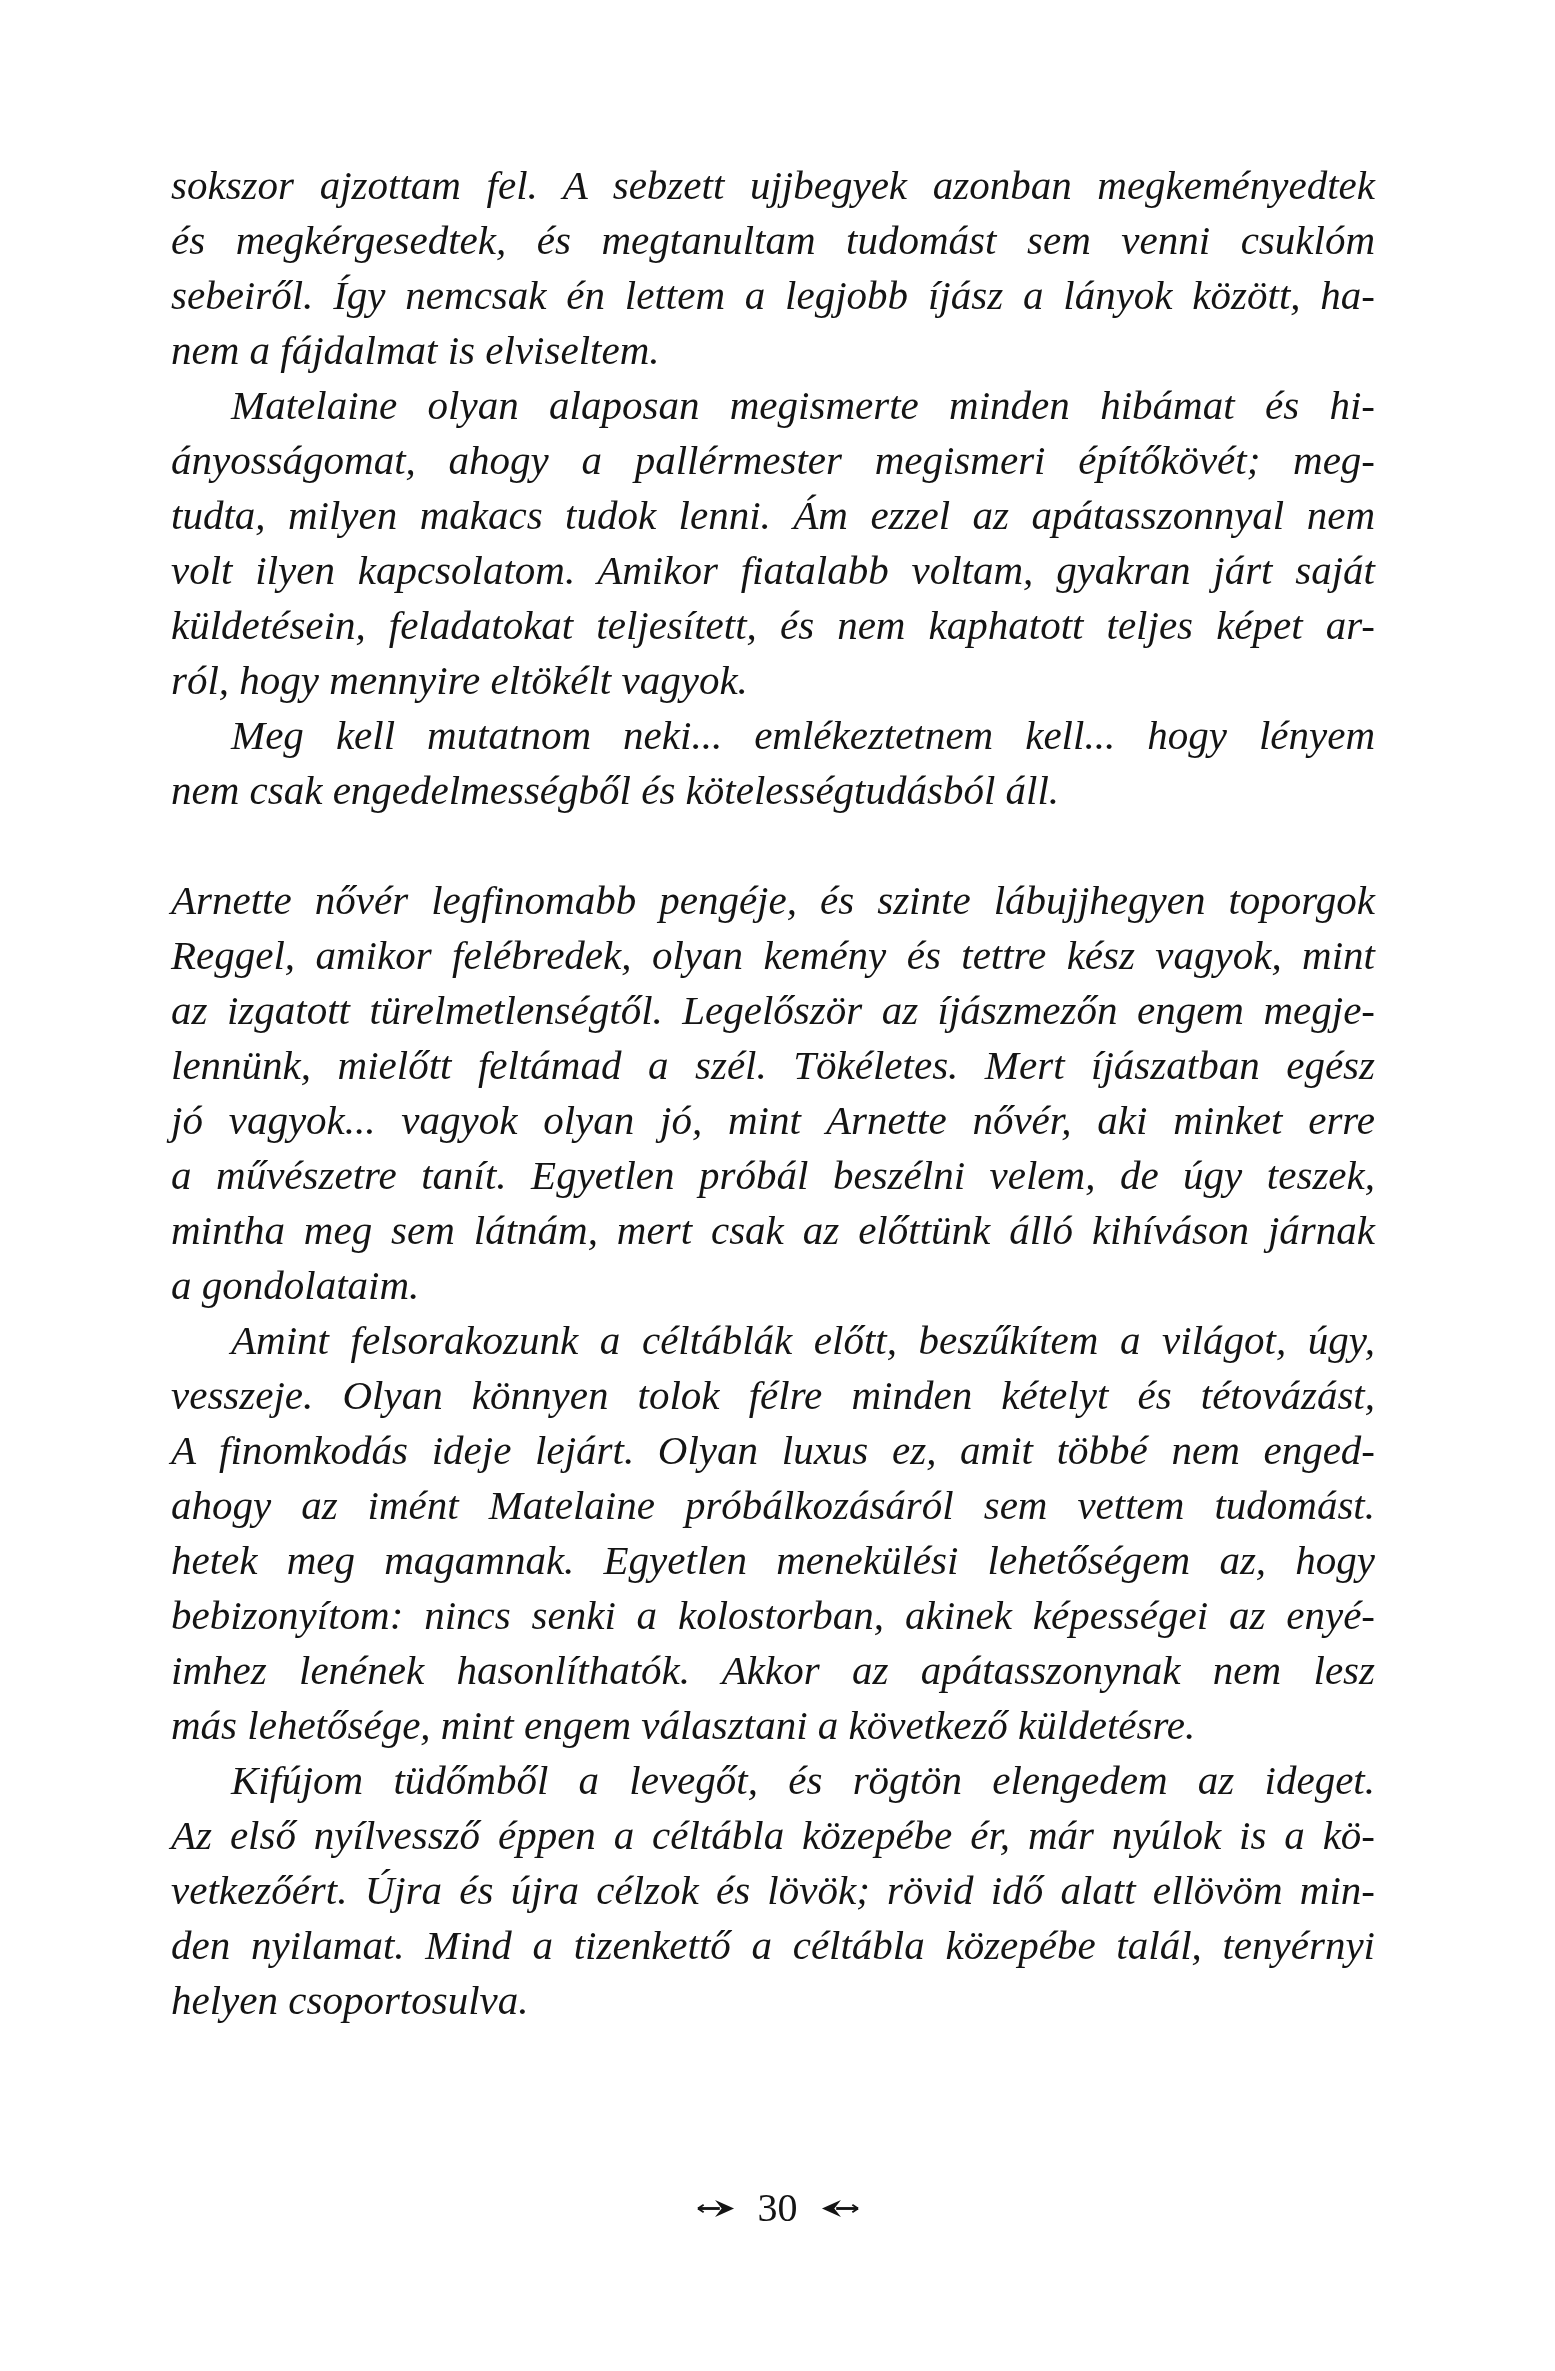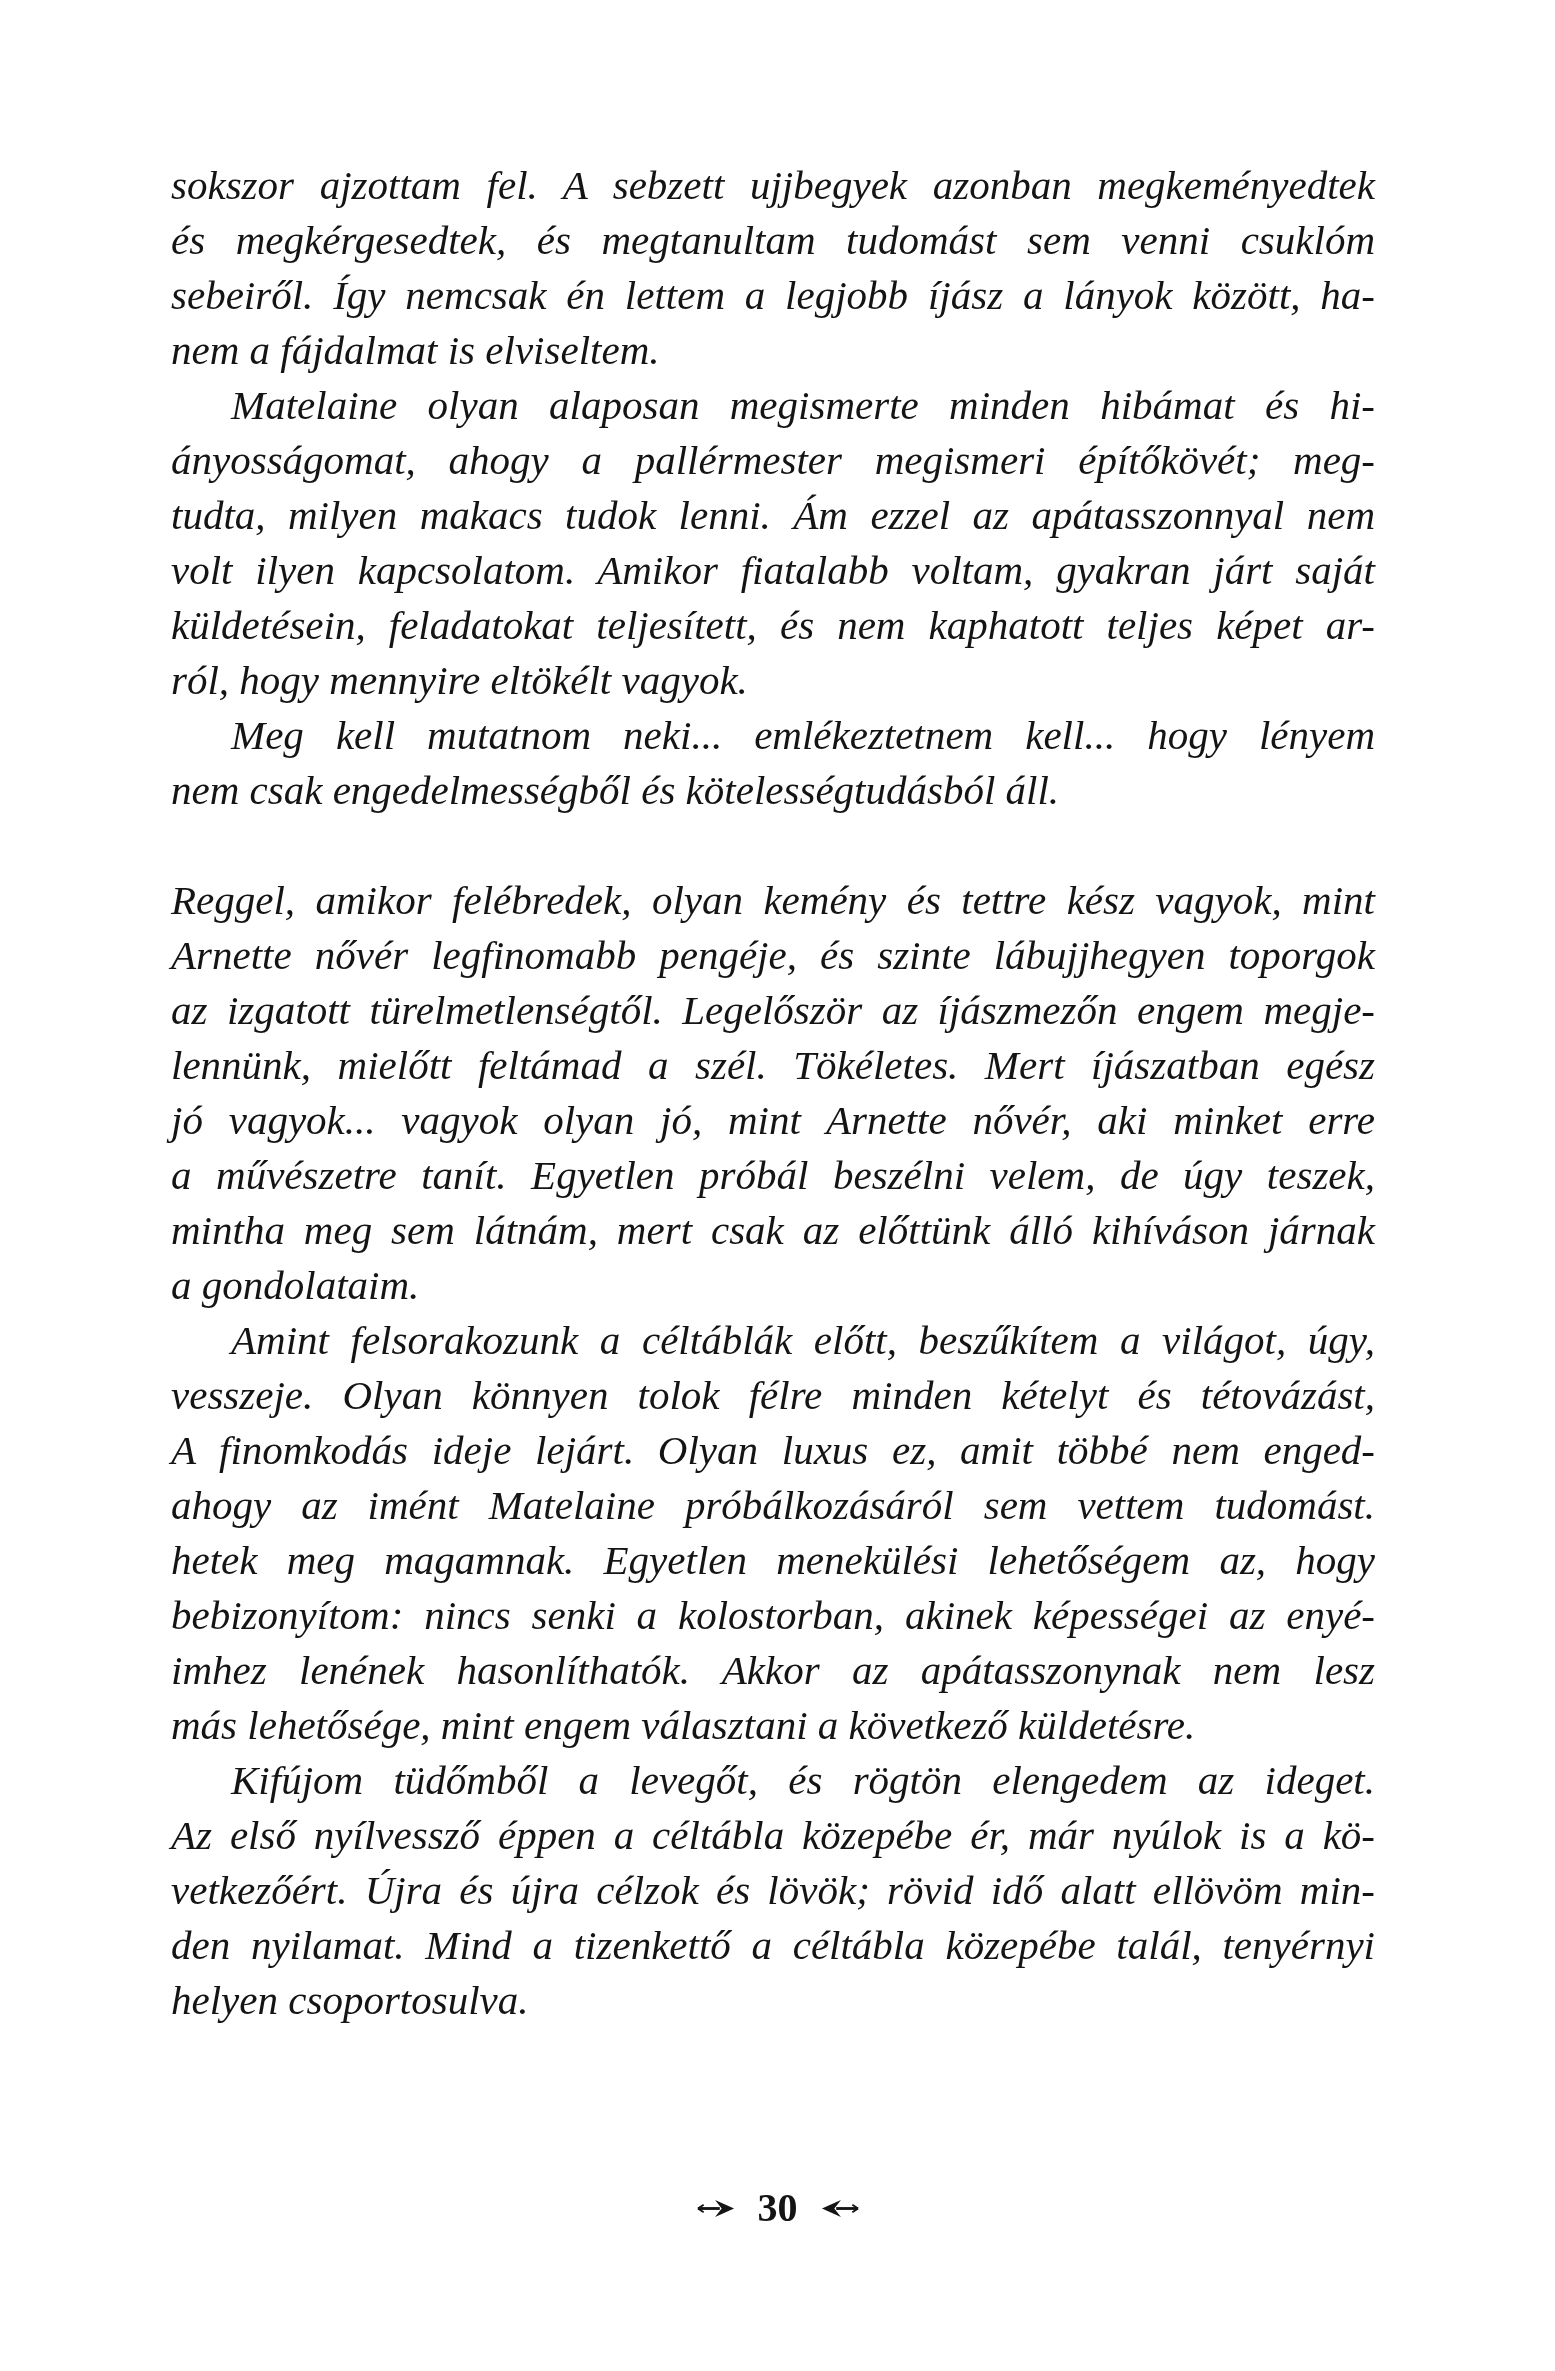--- a/index.html
+++ b/index.html
@@ -36,21 +36,20 @@
   .line.indent { padding-left: 60px; }
   .footer {
     position: absolute;
     left: 0;
     top: 2188px;
     width: 100%;
     display: flex;
     justify-content: center;
     align-items: center;
     gap: 23px;
-    font-weight: bold;
   }
   .pagenum {
     font-size: 40px;
     line-height: 1;
     color: #141414;
   }
   .orn { display: inline-flex; align-items: center; }
   .orn svg { display: block; }
 </style>
 </head>
@@ -71,22 +70,22 @@
         <div class="line">tudta, milyen makacs tudok lenni. Ám ezzel az apátasszonnyal nem</div>
         <div class="line">volt ilyen kapcsolatom. Amikor fiatalabb voltam, gyakran járt saját</div>
         <div class="line">küldetésein, feladatokat teljesített, és nem kaphatott teljes képet ar-</div>
         <div class="line last">ról, hogy mennyire eltökélt vagyok.</div>
       </div>
       <div class="paragraph">
         <div class="line indent">Meg kell mutatnom neki... emlékeztetnem kell... hogy lényem</div>
         <div class="line last">nem csak engedelmességből és kötelességtudásból áll.</div>
       </div>
       <div class="paragraph section-break">
+        <div class="line">Arnette nővér legfinomabb pengéje, és szinte lábujjhegyen toporgok</div>
         <div class="line">Reggel, amikor felébredek, olyan kemény és tettre kész vagyok, mint</div>
-        <div class="line">Arnette nővér legfinomabb pengéje, és szinte lábujjhegyen toporgok</div>
         <div class="line">az izgatott türelmetlenségtől. Legelőször az íjászmezőn engem megje-</div>
         <div class="line">lennünk, mielőtt feltámad a szél. Tökéletes. Mert íjászatban egész</div>
         <div class="line">jó vagyok... vagyok olyan jó, mint Arnette nővér, aki minket erre</div>
         <div class="line">a művészetre tanít. Egyetlen próbál beszélni velem, de úgy teszek,</div>
         <div class="line">mintha meg sem látnám, mert csak az előttünk álló kihíváson járnak</div>
         <div class="line last">a gondolataim.</div>
       </div>
       <div class="paragraph">
         <div class="line indent">Amint felsorakozunk a céltáblák előtt, beszűkítem a világot, úgy,</div>
         <div class="line">vesszeje. Olyan könnyen tolok félre minden kételyt és tétovázást,</div>

